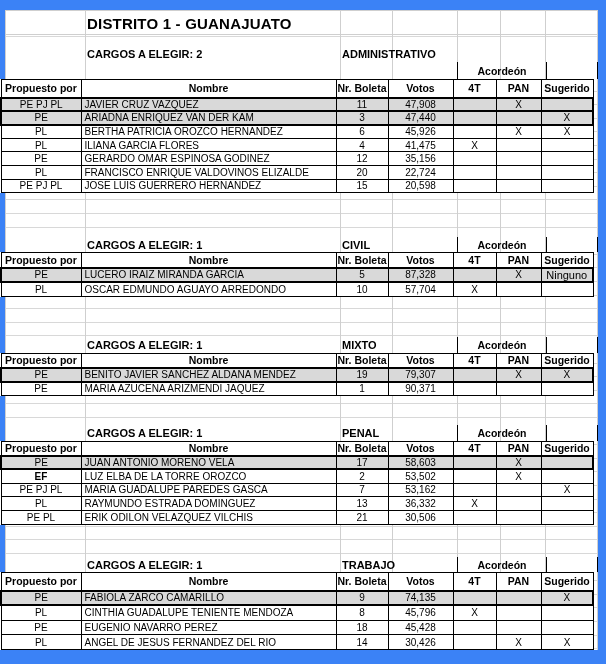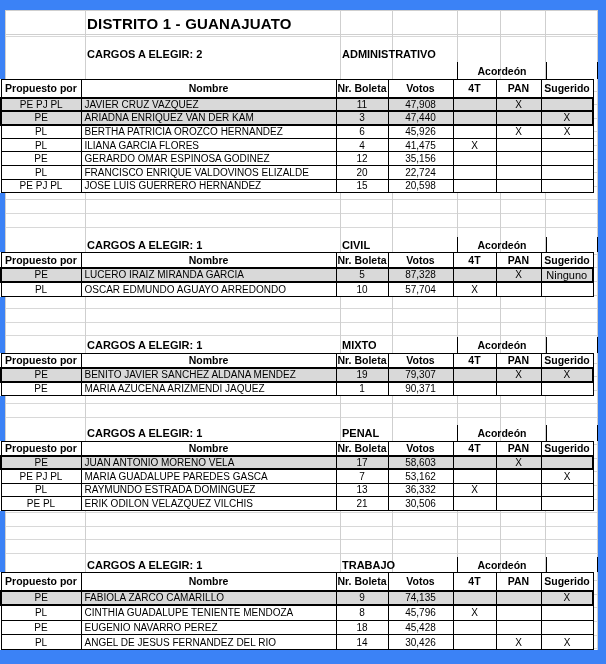--- a/index.html
+++ b/index.html
@@ -311,20 +311,29 @@
   <tr class="sel" style="height: 13.8px;">
     <td>PE</td>
     <td class="nom">JUAN ANTONIO MORENO VELA</td>
     <td>17</td>
     <td>58,603</td>
     <td></td>
     <td>X</td>
     <td></td>
   </tr>
 
+  <tr style="height: 13.8px;">
+    <td class="b">EF</td>
+    <td class="nom">LUZ ELBA DE LA TORRE OROZCO</td>
+    <td>2</td>
+    <td>53,502</td>
+    <td></td>
+    <td>X</td>
+    <td></td>
+  </tr>
 
   <tr style="height: 13.8px;">
     <td>PE PJ PL</td>
     <td class="nom">MARIA GUADALUPE PAREDES GASCA</td>
     <td>7</td>
     <td>53,162</td>
     <td></td>
     <td></td>
     <td>X</td>
   </tr>

